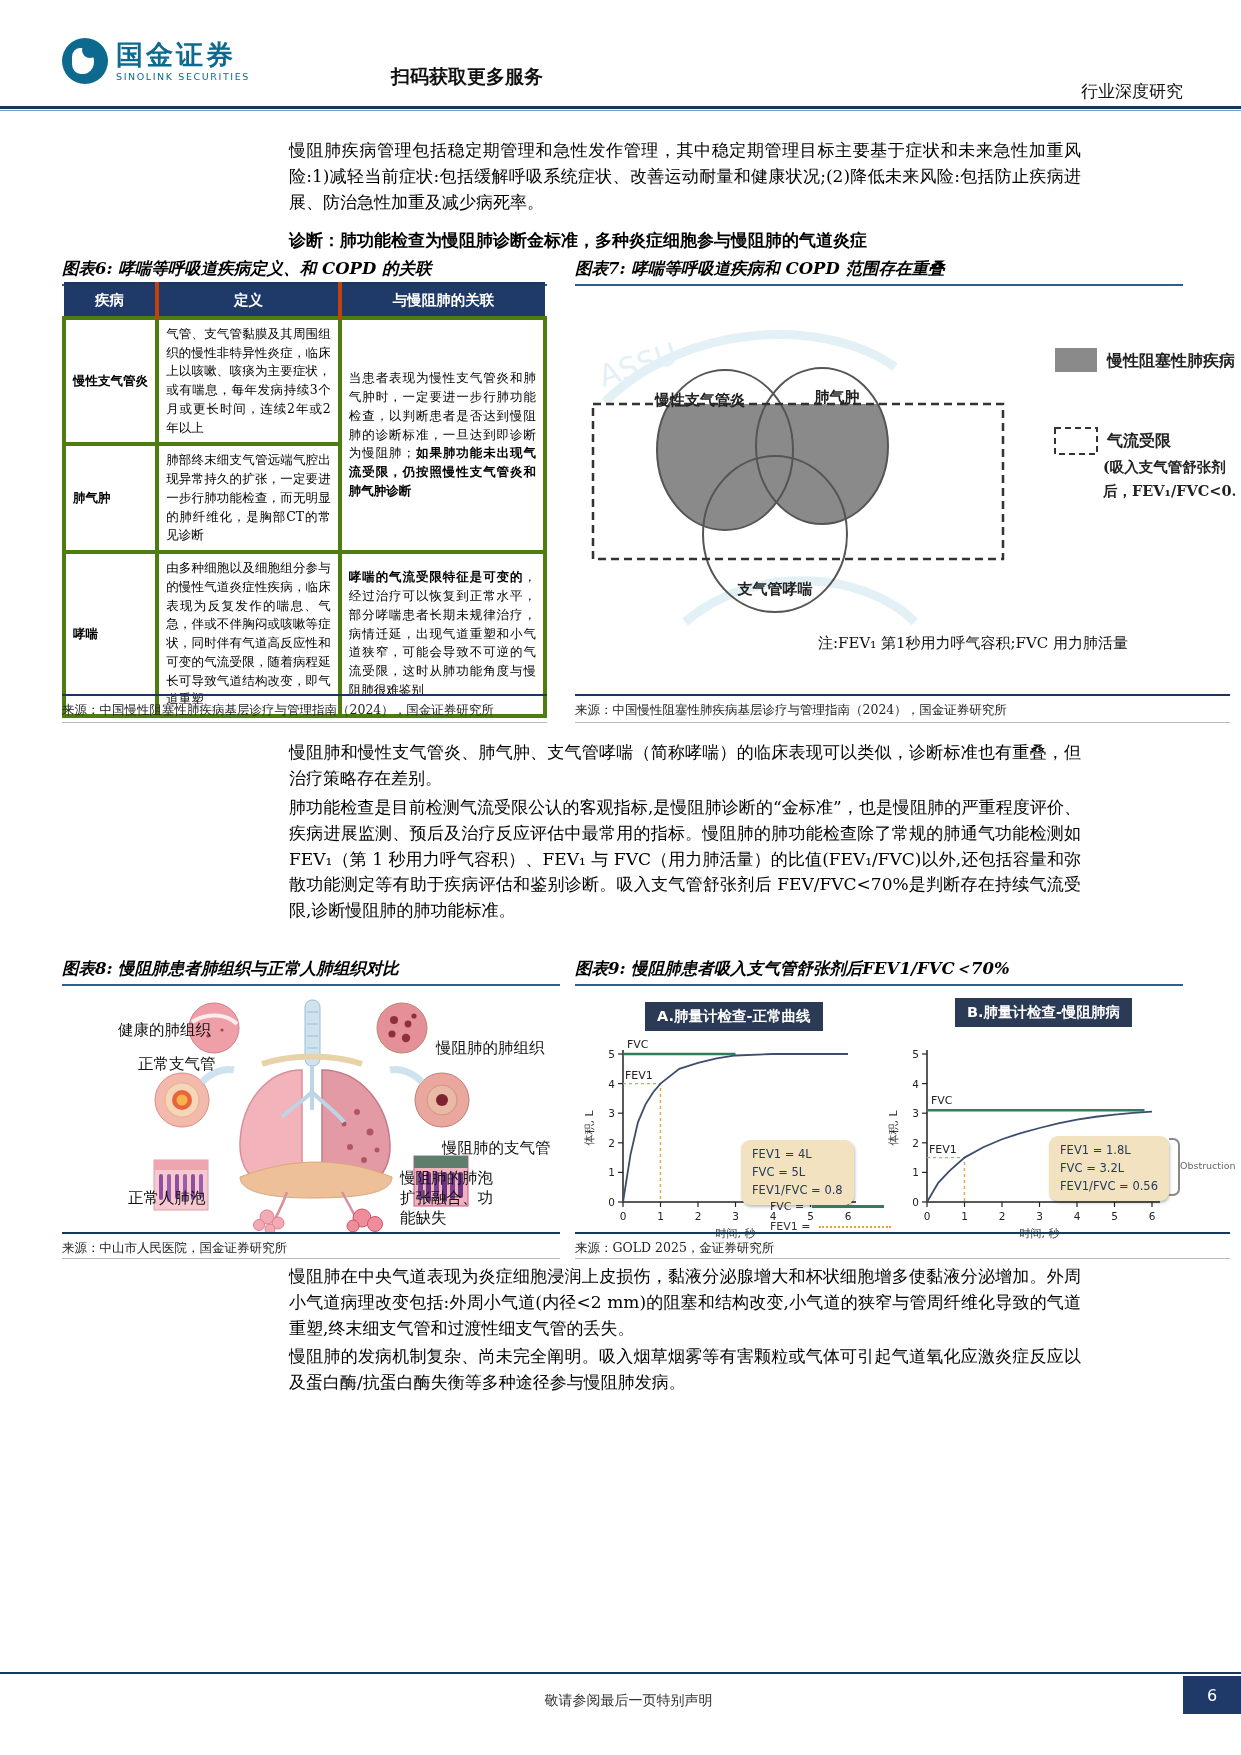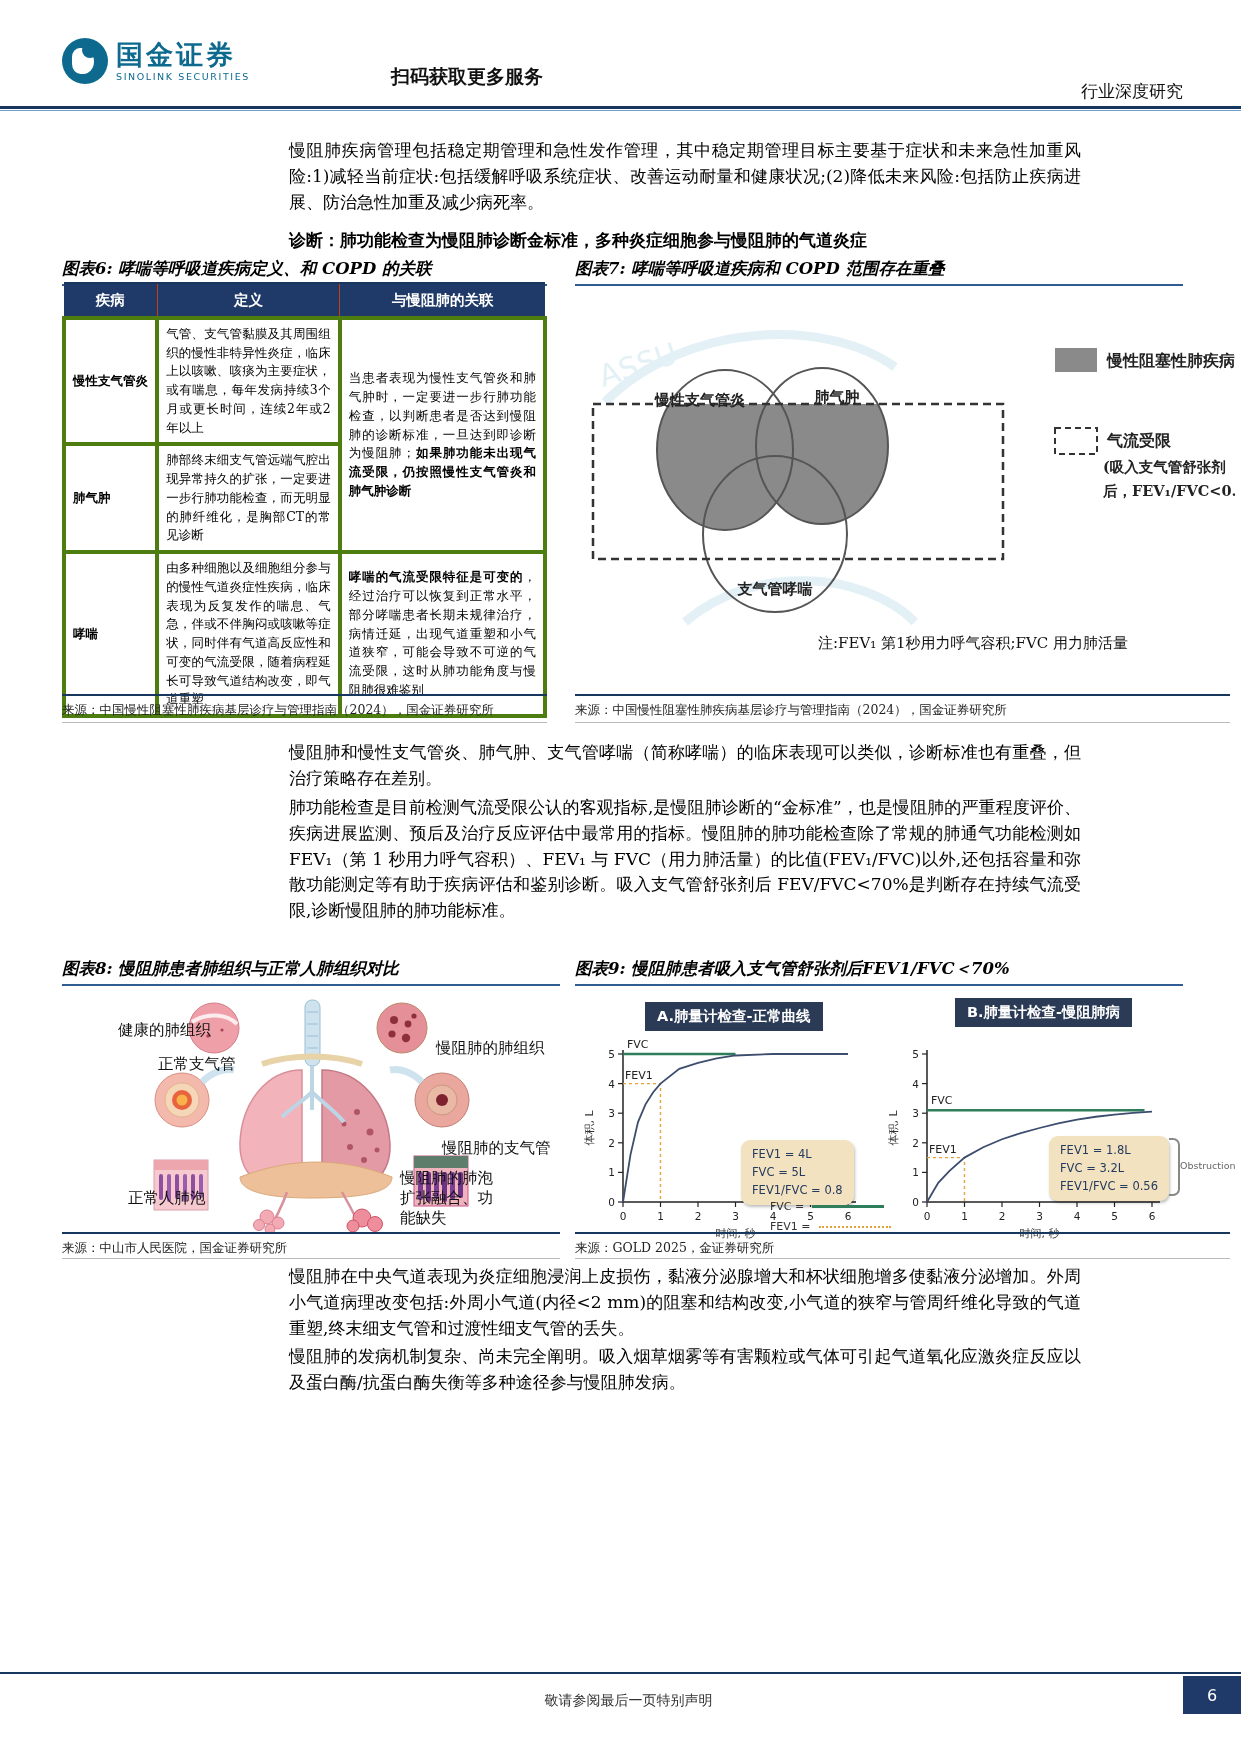--- a/index.html
+++ b/index.html
@@ -20,21 +20,21 @@
   .hr-thin{background:#bbb;}
   
   .para{font-size:17px;line-height:1.52;width:792px;text-align:justify;}
   .h-bold{font-weight:bold;}
   .fig-title{font-size:16.5px;font-weight:bold;font-style:italic;color:#000;white-space:nowrap;}
   .fig-underline{height:2px;background:#2f5d92;}
   .source{font-size:12.5px;color:#222;}
   
   table.def-table{border-collapse:collapse;width:485px;border-top:2px solid #17375f;border-bottom:2px solid #17375f;
     font-size:12.5px;line-height:1.5;}
-  table.def-table th{background:#1f3a68;color:#fff;font-size:14.5px;font-weight:bold;padding:5px 4px;border-left:1px solid #c2410c;}
+  table.def-table th{background:#1f3a68;color:#fff;font-size:14.5px;font-weight:bold;padding:5px 4px;border-left:4px solid #c2410c;}
   table.def-table th:first-child{border-left:none;}
   table.def-table td{border:4px solid #4d7c0f;padding:5px 7px;vertical-align:middle;text-align:justify;}
   td.c-disease{text-align:center;font-weight:bold;width:82px;}
   td.c-def{width:180px;}
   td.c-rel{width:205px;}
   .b{font-weight:bold;}
   
   .venn-label{font-family:"DejaVu Serif","Liberation Serif",serif;font-size:15px;font-weight:bold;fill:#222;}
   .venn-legend-t1{font-family:"DejaVu Serif","Liberation Serif",serif;font-size:16px;font-weight:bold;fill:#222;}
   .venn-legend-t2{font-family:"DejaVu Serif","Liberation Serif",serif;font-size:14.5px;font-weight:bold;fill:#222;}
@@ -253,21 +253,21 @@
       <rect x="352" y="164" width="54" height="12" fill="#5e7d6a"></rect>
       <rect x="356" y="180" width="5" height="28" rx="2" fill="#7c3f92"></rect>
         <rect x="364" y="180" width="5" height="30" rx="2" fill="#6d3384"></rect>
       <rect x="372" y="180" width="5" height="27" rx="2" fill="#7c3f92"></rect>
         <rect x="380" y="180" width="5" height="30" rx="2" fill="#6d3384"></rect>
       <rect x="388" y="180" width="5" height="28" rx="2" fill="#7c3f92"></rect>
         <rect x="396" y="180" width="5" height="26" rx="2" fill="#6d3384"></rect>
     </g>
   </svg>
   <div class="lung-label" style="left:56px;top:28px;">健康的肺组织</div>
-  <div class="lung-label" style="left:76px;top:62px;margin-left:20px;">正常支气管</div>
+  <div class="lung-label" style="left:76px;top:62px;">正常支气管</div>
   <div class="lung-label" style="left:374px;top:46px;">慢阻肺的肺组织</div>
   <div class="lung-label" style="left:380px;top:146px;">慢阻肺的支气管</div>
   <div class="lung-label" style="left:338px;top:176px;">慢阻肺的肺泡</div>
   <div class="lung-label" style="left:338px;top:196px;">扩张融合、功</div>
   <div class="lung-label" style="left:338px;top:216px;">能缺失</div>
   <div class="lung-label" style="left:66px;top:196px;">正常人肺泡</div>
 </div>
 
 <div class="abs fig-title" style="left:575px;top:958px;">图表9: 慢阻肺患者吸入支气管舒张剂后FEV1/FVC＜70%</div>
 <div class="abs fig-underline" style="left:575px;top:984px;width:608px;"></div>

